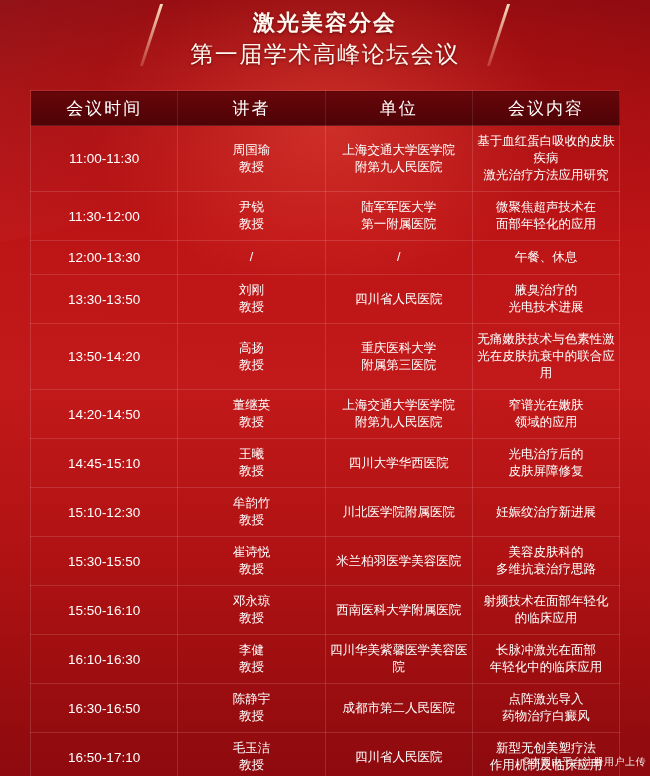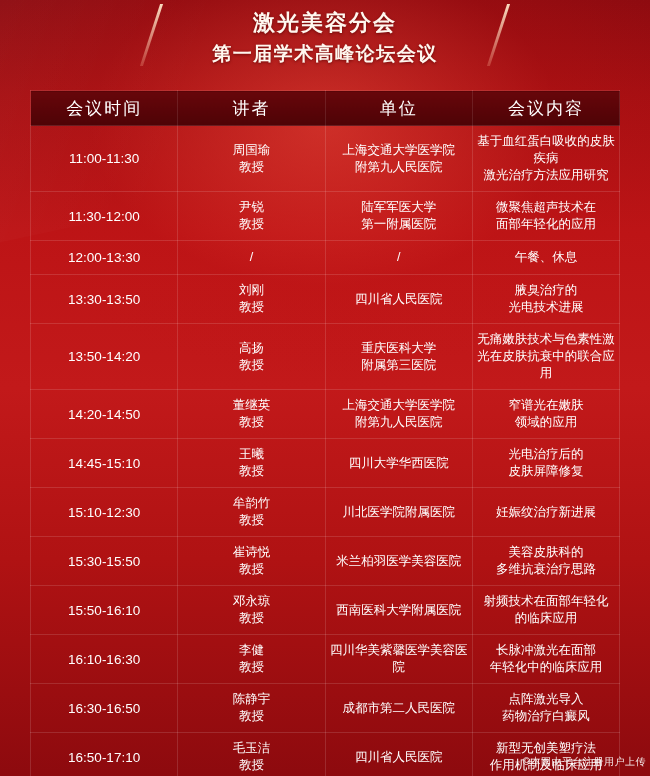--- a/index.html
+++ b/index.html
@@ -52,22 +52,22 @@
   .slash.right { right: 150px; }
   .title-line1 {
     font-size: 22px;
     font-weight: bold;
     color: #fff7ef;
     letter-spacing: 2px;
     line-height: 30px;
     text-shadow: 0 1px 3px rgba(80,0,0,0.7);
   }
   .title-line2 {
-    font-size: 19px;
-    font-weight: bold;
+    font-size: 23px;
+    font-weight: normal;
     color: #fff7ef;
     letter-spacing: 1.5px;
     line-height: 32px;
     text-shadow: 0 1px 3px rgba(80,0,0,0.7);
   }
   table.schedule {
     position: relative;
     border-collapse: collapse;
     width: 590px;
     margin: 4px auto 0 auto;

